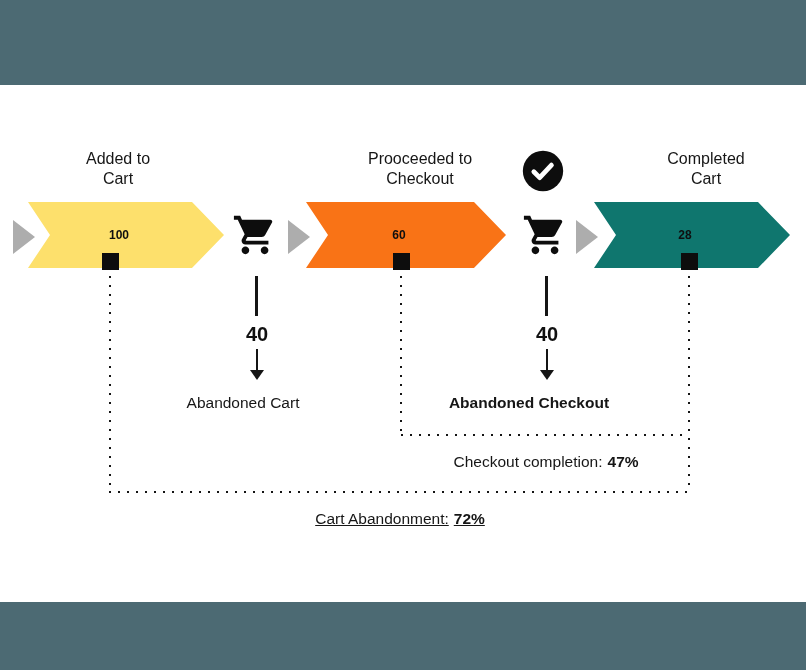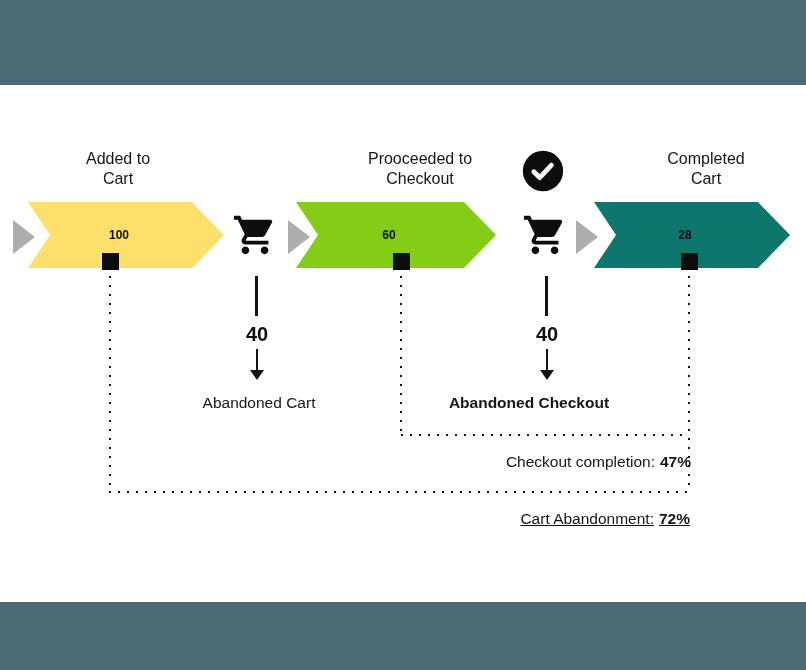--- a/index.html
+++ b/index.html
@@ -18,21 +18,21 @@
   .stage-label.s2{left:330px;width:180px;}
   .stage-label.s3{left:626px;width:160px;}
 
   .arrow{
     position:absolute;top:202px;height:66px;display:flex;align-items:center;justify-content:center;
     padding-right:14px;box-sizing:border-box;
     clip-path:polygon(0 0, calc(100% - 32px) 0, 100% 50%, calc(100% - 32px) 100%, 0 100%, 22px 50%);
     font-size:12px;font-weight:bold;color:#0f0f0f;
   }
   .arrow.a1{left:28px;width:196px;background:#FDE06C;}
-  .arrow.a2{left:296px;width:200px;background:#84cc16;}
+  .arrow.a2{left:306px;width:200px;background:#f97316;}
   .arrow.a3{left:594px;width:196px;background:#0f766e;}
 
   .chevron{
     position:absolute;top:220px;width:0;height:0;
     border-top:17px solid transparent;border-bottom:17px solid transparent;
     border-left:22px solid #ADADAD;
   }
   .chevron.c1{left:13px;}
   .chevron.c2{left:288px;}
   .chevron.c3{left:576px;}
@@ -57,32 +57,32 @@
   .drop-num.d2{left:517px;}
 
   .down-arrow{position:absolute;top:349px;width:16px;height:31px;}
   .down-arrow .stem{position:absolute;left:7px;top:0;width:2px;height:21px;background:#151515;}
   .down-arrow .head{position:absolute;left:1px;top:21px;width:0;height:0;
     border-left:7px solid transparent;border-right:7px solid transparent;border-top:10px solid #151515;}
   .down-arrow.d1{left:249px;}
   .down-arrow.d2{left:539px;}
 
   .drop-label{position:absolute;top:394px;text-align:center;font-size:15.5px;color:#161616;}
-  .drop-label.d1{left:177px;width:164px;}
+  .drop-label.d1{left:161px;width:164px;}
   .drop-label.d2{left:439px;width:180px;font-weight:bold;}
 
   .dot-v{position:absolute;width:2px;background:repeating-linear-gradient(to bottom,#141414 0 2px,transparent 2px 9px);}
   .dot-v.v1{left:109px;top:276px;height:216px;}
   .dot-v.v2{left:400px;top:276px;height:159px;}
   .dot-v.v3{left:688px;top:276px;height:216px;}
   .dot-h{position:absolute;height:2px;background:repeating-linear-gradient(to right,#141414 0 2px,transparent 2px 9px);}
   .dot-h.h1{left:401px;top:434px;width:288px;}
   .dot-h.h2{left:109px;top:491px;width:580px;}
 
-  .metric{position:absolute;text-align:right;font-size:15.5px;color:#161616;}
+  .metric{position:absolute;text-align:center;font-size:15.5px;color:#161616;}
   .metric b{margin-left:5px;}
   .metric.m1{left:401px;width:290px;top:453px;}
   .metric.m2{left:110px;width:580px;top:510px;text-decoration:underline;}
 </style>
 </head>
 <body>
 
 <div class="canvas">
 
   <div class="banner top"></div>

